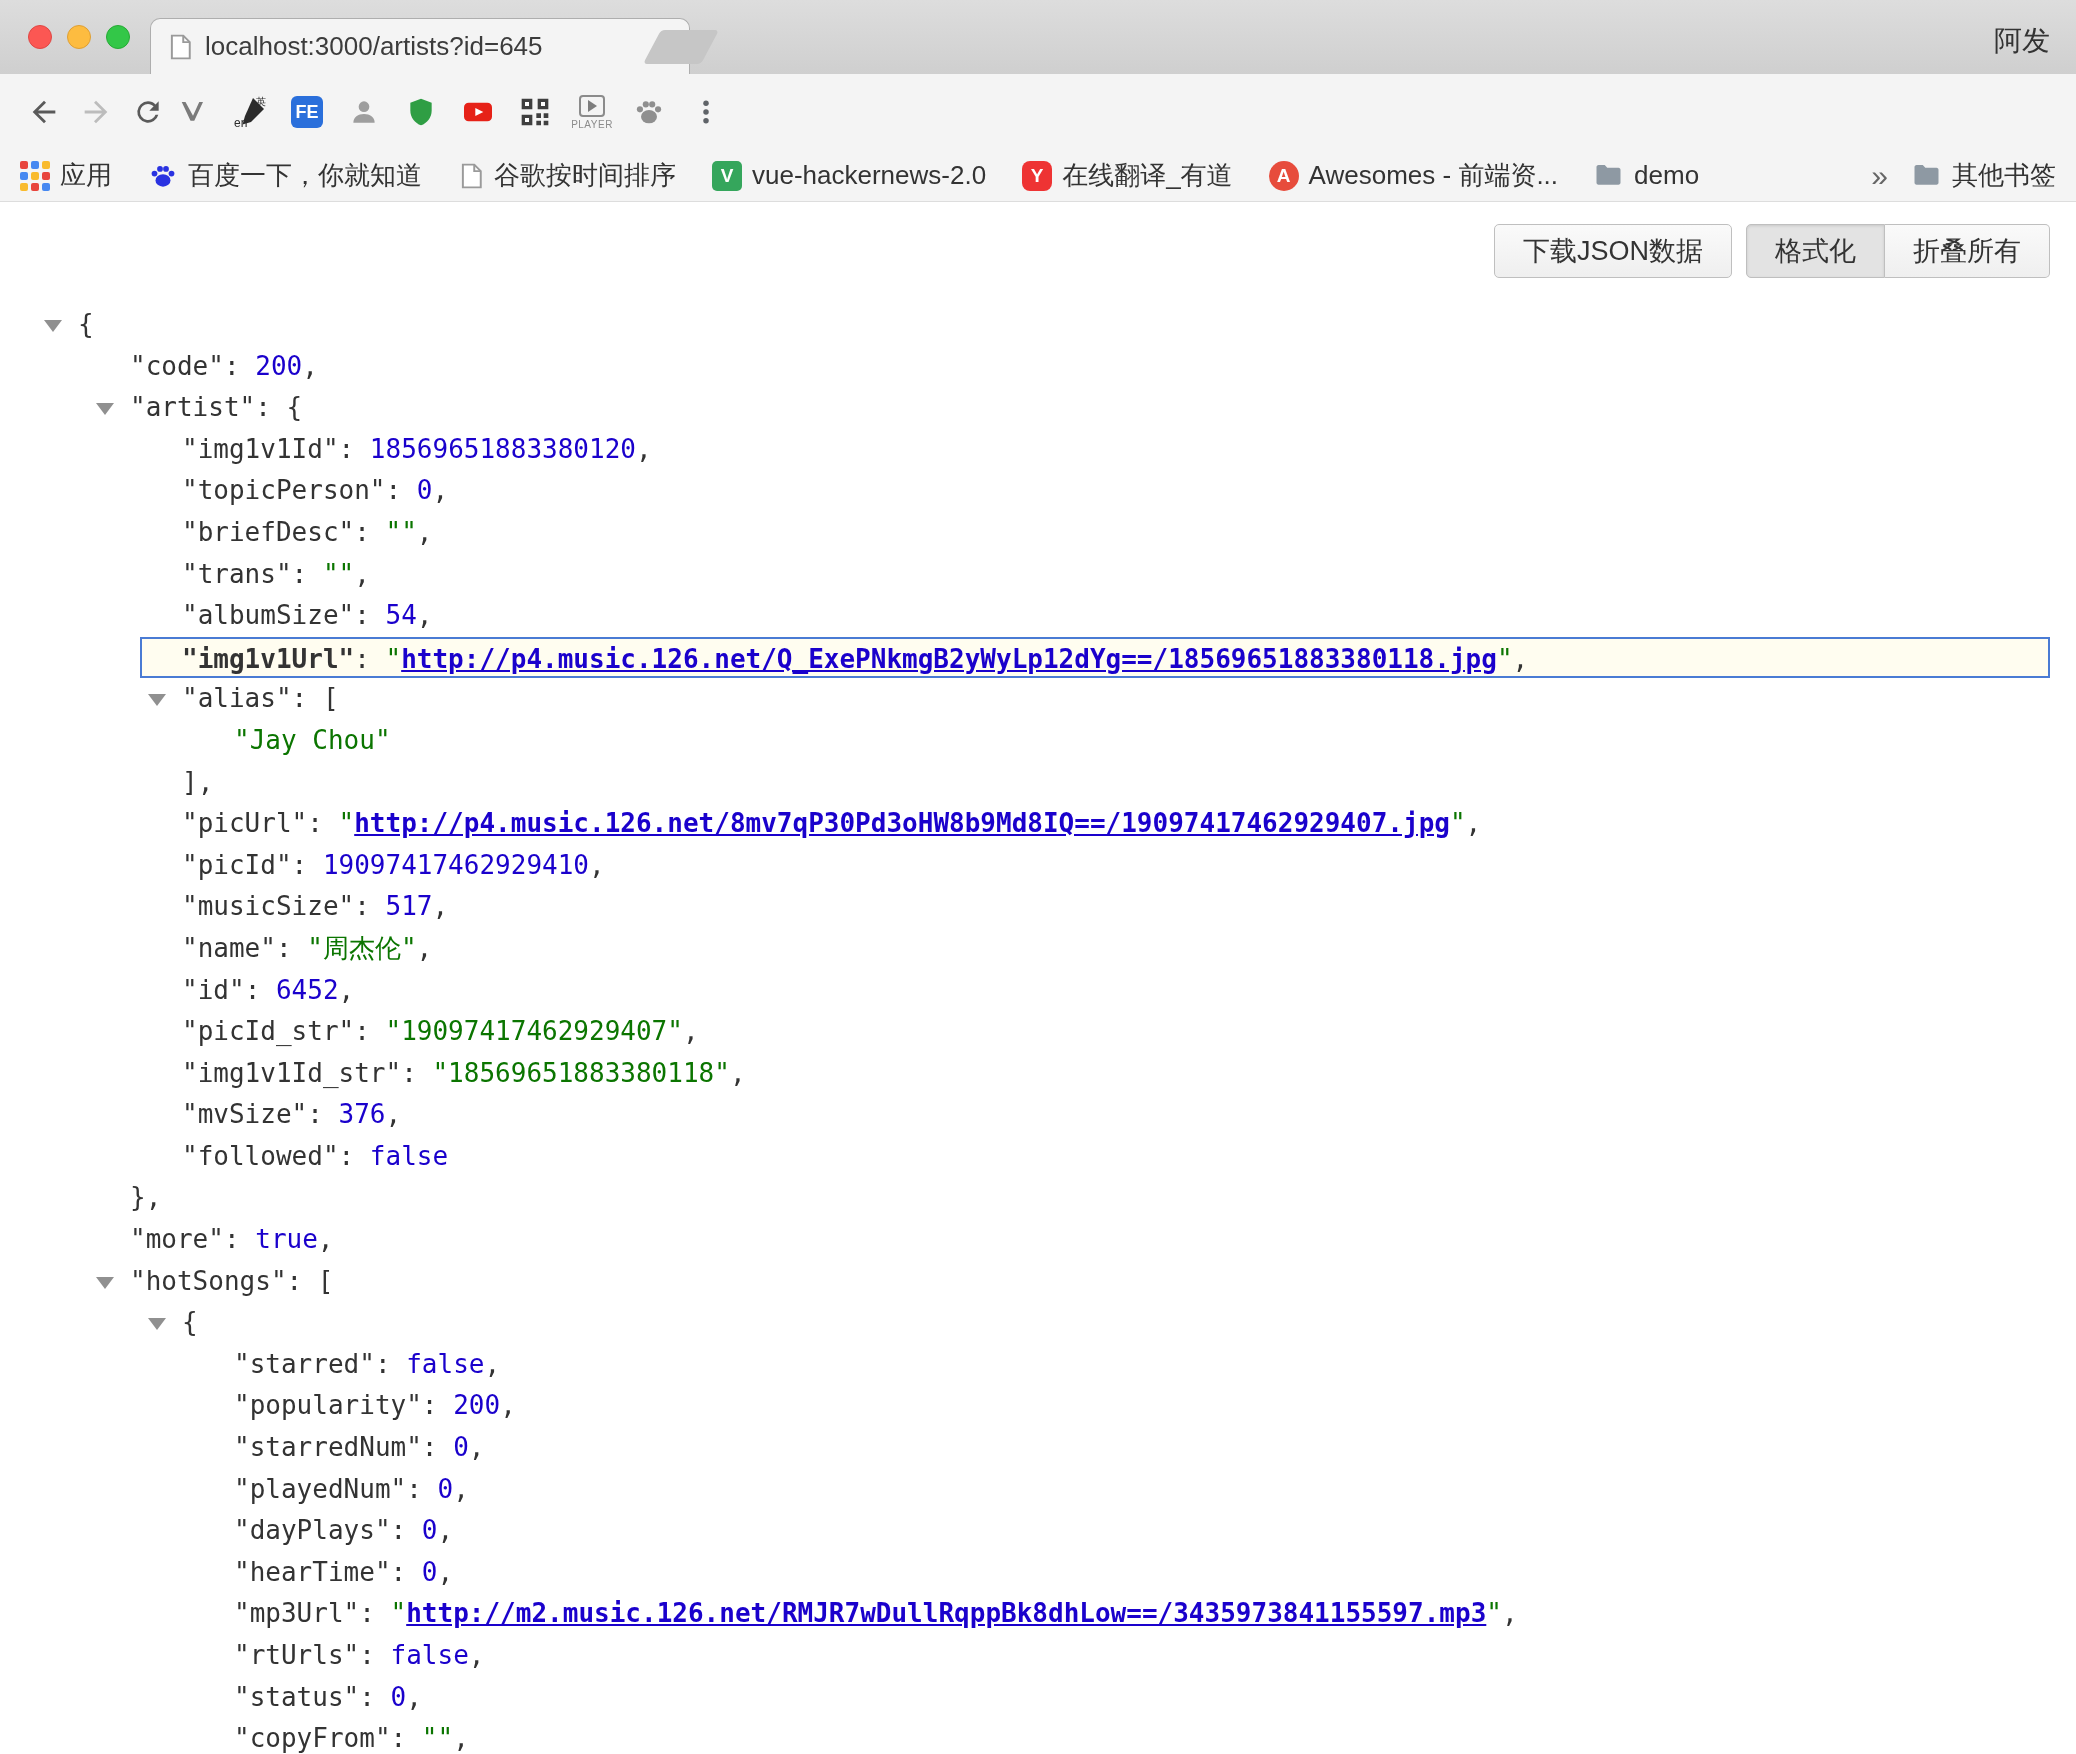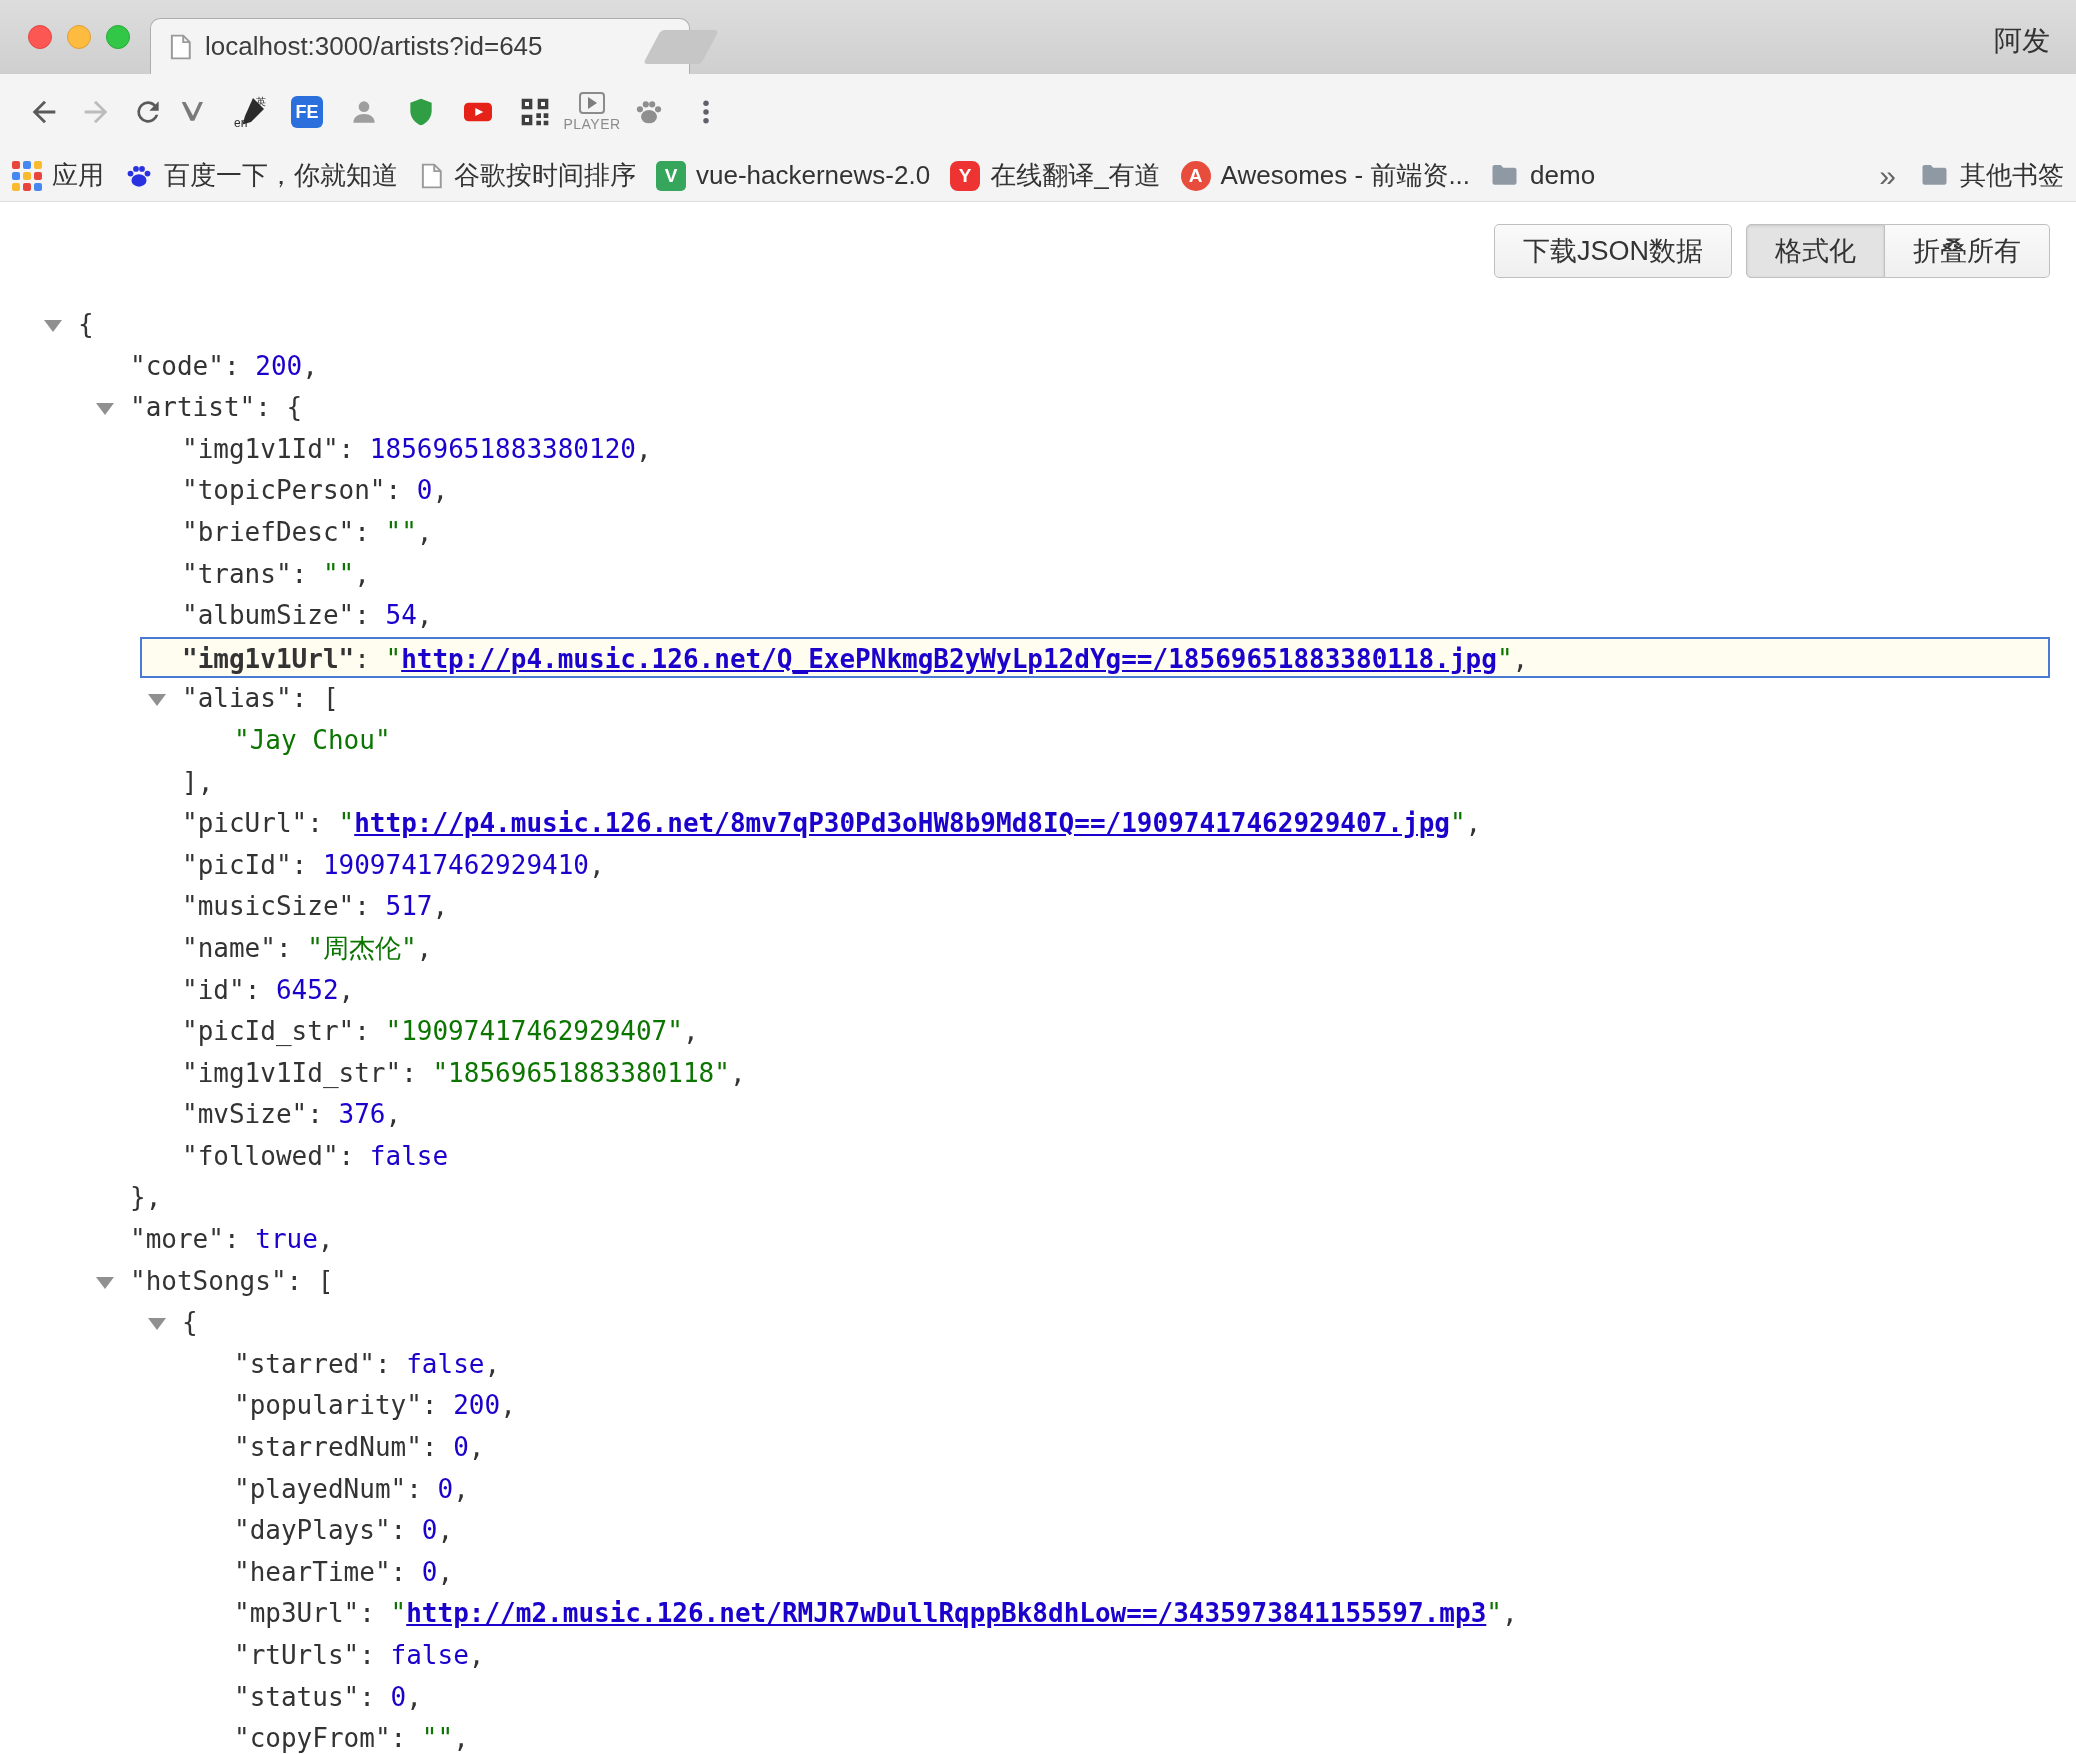--- a/index.html
+++ b/index.html
@@ -25,24 +25,24 @@
   .toolbar{height:76px;background:#f4f4f4;display:flex;align-items:center;padding:0 18px}
   .navbtn{width:52px;height:52px;display:flex;align-items:center;justify-content:center;flex:none}
   .omnibox{flex:1;height:50px;background:#fff;border:1px solid #c9c9c9;border-radius:6px;margin:0 12px 0 8px;
            display:flex;align-items:center;padding:0 14px;gap:12px;min-width:0}
   .url{font-size:29px;color:#2b2b2b;flex:1;white-space:nowrap;overflow:hidden}
   .extrow{display:flex;align-items:center;gap:19px;flex:none}
   .ext{width:38px;height:48px;display:flex;flex-direction:column;align-items:center;justify-content:center;gap:2px}
   .sq{width:32px;height:32px;border-radius:6px;color:#fff;font-weight:bold;display:flex;align-items:center;justify-content:center;font-size:18px}
   .player-box{width:26px;height:22px;border:2px solid #8b8b8b;border-radius:4px;display:flex;align-items:center;justify-content:center}
   .player-tri{width:0;height:0;border-left:9px solid #7d7d7d;border-top:6px solid transparent;border-bottom:6px solid transparent}
-  .player-label{font-size:14px;color:#8b8b8b;letter-spacing:.5px}
-
-  
-  .bmbar{height:52px;background:#f4f4f4;border-bottom:1px solid #ddd;display:flex;align-items:center;padding:0 12px;gap:20px;font-size:26px;color:#333}
+  .player-label{font-size:10px;color:#8b8b8b;letter-spacing:.5px}
+
+  
+  .bmbar{height:52px;background:#f4f4f4;border-bottom:1px solid #ddd;display:flex;align-items:center;padding:0 20px;gap:36px;font-size:26px;color:#333}
   .bm{display:flex;align-items:center;gap:10px;white-space:nowrap}
   .bm-right{margin-left:auto;display:flex;align-items:center;gap:24px}
   .chev{font-size:30px;color:#666}
   .apps{width:30px;height:30px;display:grid;grid-template-columns:repeat(3,1fr);gap:3px}
   .apps i{border-radius:2px;display:block}
   .bmsq{width:30px;height:30px;border-radius:5px;color:#fff;font-weight:bold;display:flex;align-items:center;justify-content:center;font-size:19px}
   .bmcir{width:30px;height:30px;border-radius:50%;color:#fff;font-weight:bold;display:flex;align-items:center;justify-content:center;font-size:19px}
 
   
   .actions{display:flex;justify-content:flex-end;gap:14px;margin:22px 26px 0 0}

